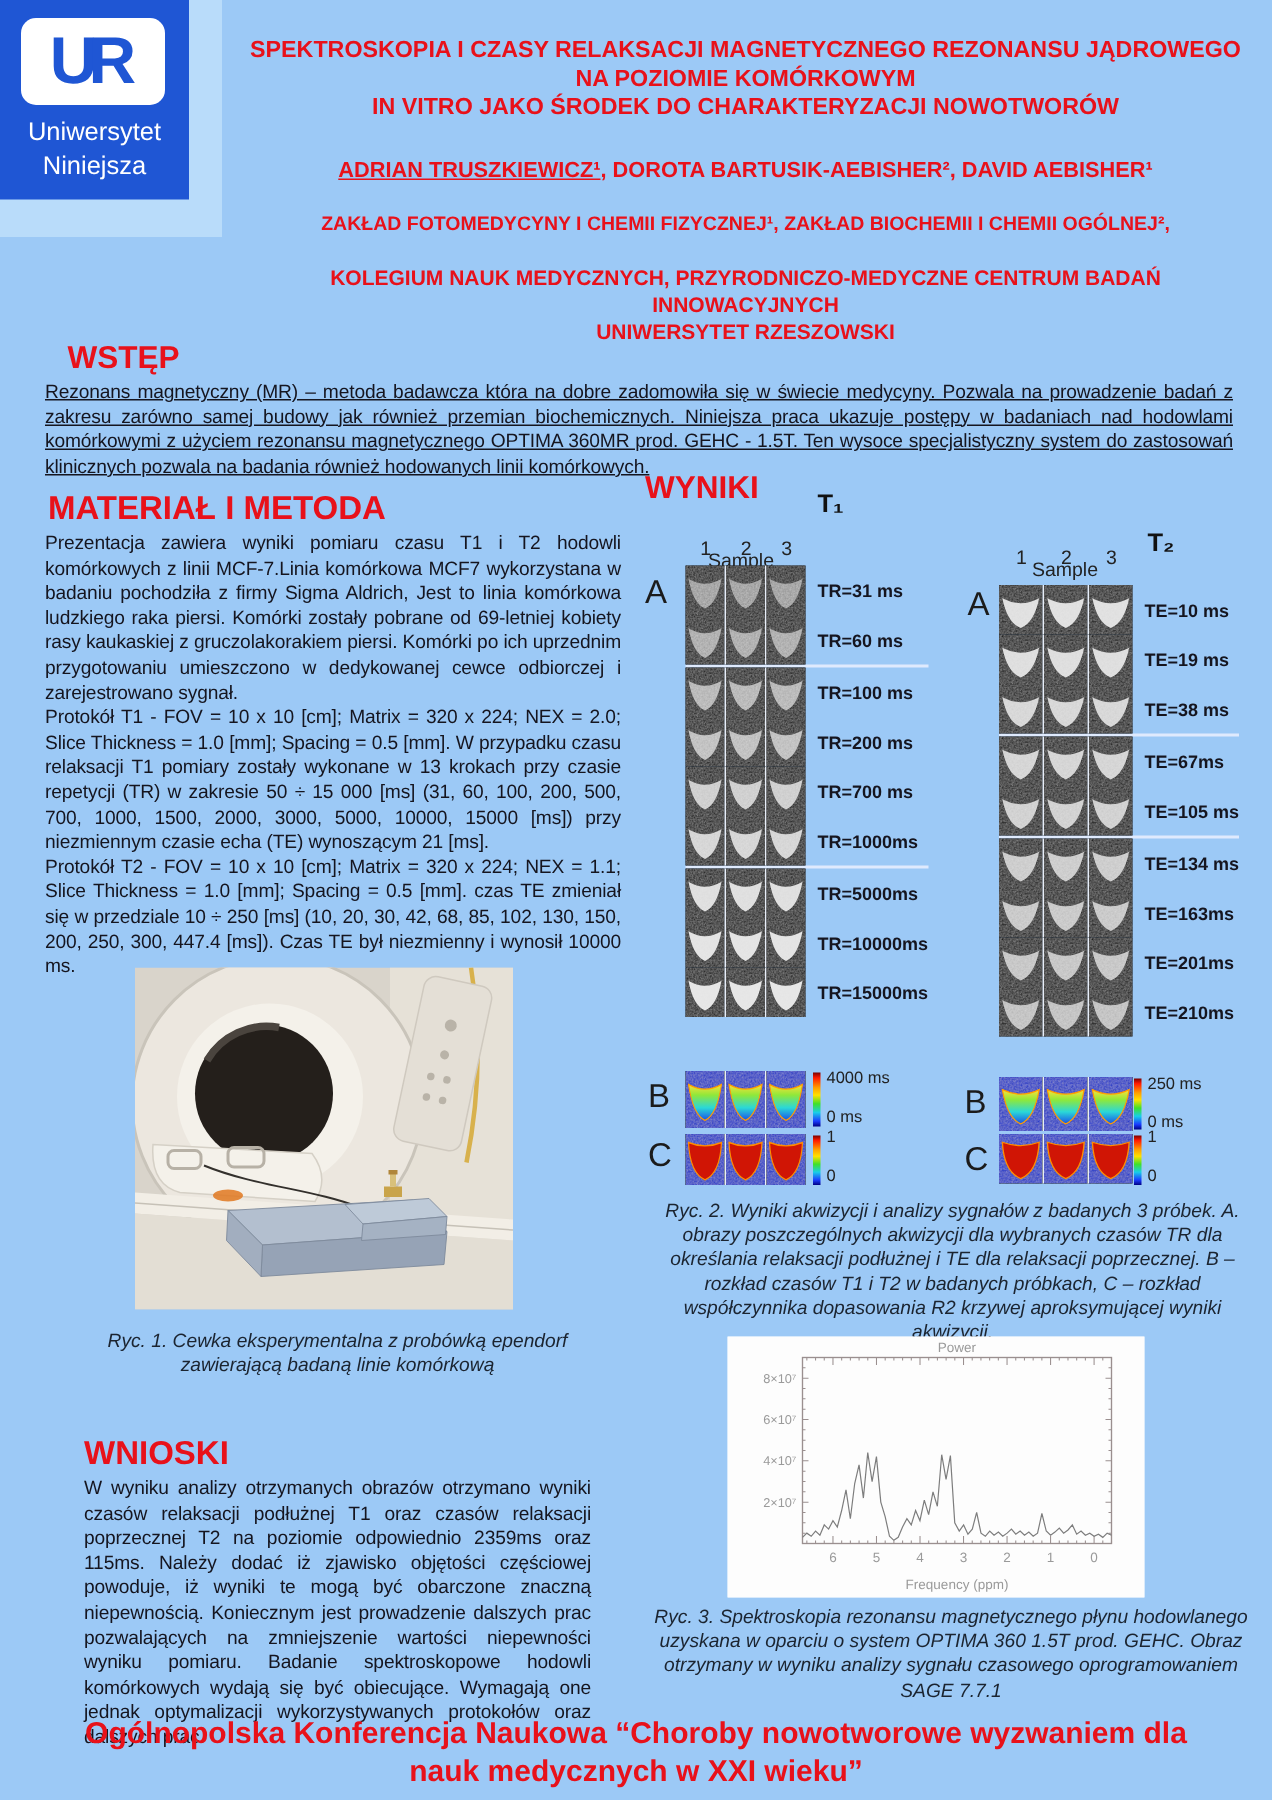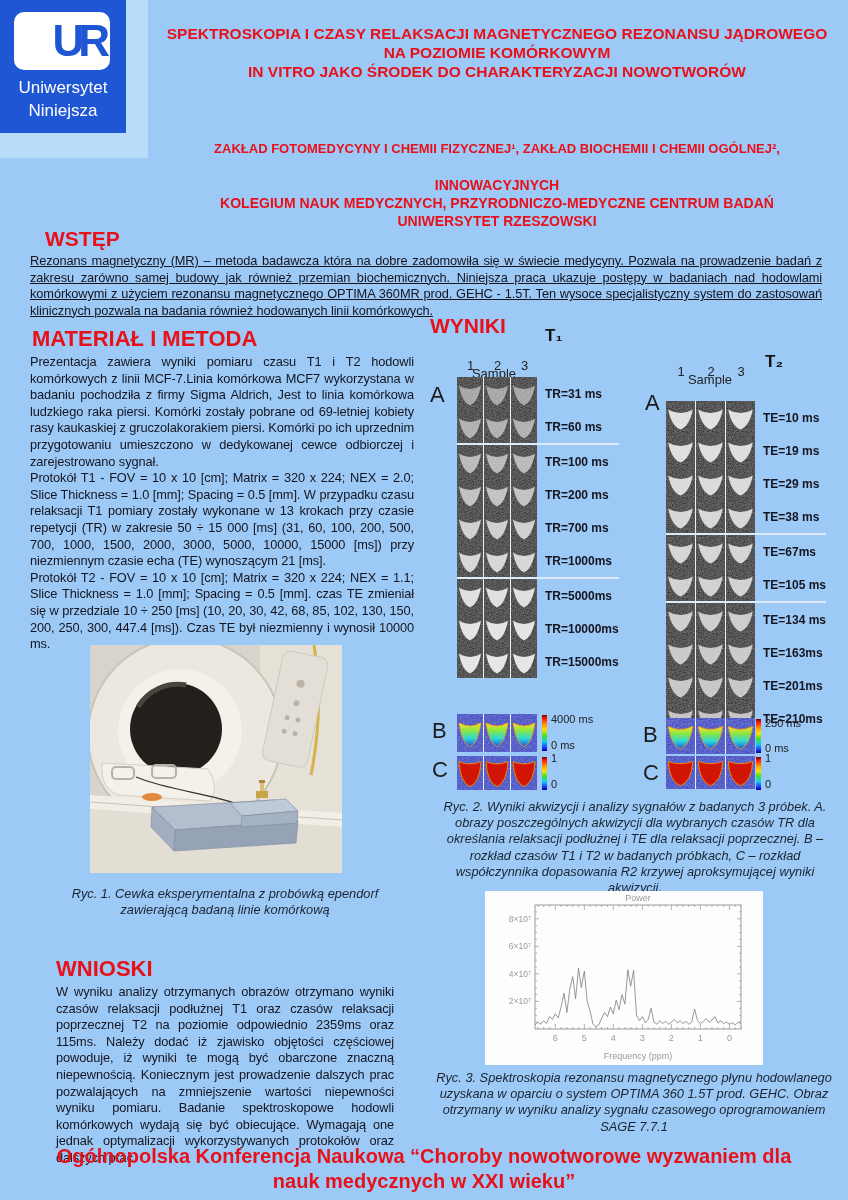--- a/index.html
+++ b/index.html
@@ -3,21 +3,21 @@
 <meta charset="utf-8">
 <style>
   html,body{margin:0;padding:0;}
   body{font-family:"Liberation Sans",sans-serif;}
   #poster{position:relative;width:848px;height:1200px;background:#9cc9f6;overflow:hidden;}
 
   
   .logo-bg{position:absolute;left:0;top:0;width:148px;height:158px;background:#b9dcfa;}
   .logo-box{position:absolute;left:0;top:0;width:126px;height:133px;background:#1f56d4;color:#fff;}
   .logo-mark{position:absolute;left:14px;top:12px;width:96px;height:58px;background:#fff;border-radius:10px;
-             display:flex;align-items:center;justify-content:flex-end;}
+             display:flex;align-items:center;justify-content:center;}
   .logo-mark span{font-size:44px;font-weight:800;color:#1f56d4;letter-spacing:-6px;line-height:1;padding-right:6px;}
   .logo-text{position:absolute;left:0;top:76px;width:126px;text-align:center;font-size:17px;line-height:23px;color:#fff;}
   .title-wrap{position:absolute;left:150px;right:4px;top:24px;text-align:center;color:#e8111a;font-weight:bold;}
   .title-line{font-size:15.5px;line-height:19px;}
   .authors{position:absolute;left:150px;right:4px;top:106px;text-align:center;color:#e8111a;font-weight:bold;font-size:14.5px;}
   .authors .u{text-decoration:underline;}
   .affil{position:absolute;left:150px;right:4px;top:141px;text-align:center;color:#e8111a;font-weight:bold;font-size:13px;}
   .inst{position:absolute;left:150px;right:4px;top:176px;text-align:center;color:#e8111a;font-weight:bold;font-size:14px;line-height:18px;}
 
   
@@ -99,24 +99,27 @@
       <div>Niniejsza</div>
     </div>
   </div>
 
   <div class="title-wrap">
     <div class="title-line">SPEKTROSKOPIA  I CZASY RELAKSACJI MAGNETYCZNEGO  REZONANSU JĄDROWEGO</div>
     <div class="title-line">NA POZIOMIE KOMÓRKOWYM</div>
     <div class="title-line">IN VITRO  JAKO ŚRODEK DO CHARAKTERYZACJI NOWOTWORÓW</div>
   </div>
 
+  <div class="authors">
+    <span class="u">ADRIAN TRUSZKIEWICZ¹</span><span>, DOROTA BARTUSIK-AEBISHER², DAVID AEBISHER¹</span>
+  </div>
   <div class="affil">ZAKŁAD FOTOMEDYCYNY I CHEMII FIZYCZNEJ¹, ZAKŁAD BIOCHEMII I CHEMII OGÓLNEJ²,</div>
   <div class="inst">
+    <div>KOLEGIUM NAUK MEDYCZNYCH, PRZYRODNICZO-MEDYCZNE CENTRUM BADAŃ</div>
     <div>INNOWACYJNYCH</div>
-    <div>KOLEGIUM NAUK MEDYCZNYCH, PRZYRODNICZO-MEDYCZNE CENTRUM BADAŃ</div>
     <div>UNIWERSYTET RZESZOWSKI</div>
   </div>
 
   <div class="sec-head" id="wstep-head">WSTĘP</div>
   <div class="body-text" id="wstep-body">Rezonans magnetyczny (MR) – metoda badawcza która na dobre  zadomowiła się w świecie medycyny. Pozwala na prowadzenie badań z zakresu zarówno samej budowy jak również przemian biochemicznych. Niniejsza praca ukazuje postępy w badaniach nad hodowlami komórkowymi z użyciem rezonansu magnetycznego OPTIMA 360MR prod. GEHC - 1.5T. Ten wysoce specjalistyczny system do zastosowań klinicznych pozwala na badania również hodowanych linii komórkowych.</div>
 
   <div class="sec-head" id="material-head">MATERIAŁ I METODA</div>
   <div class="body-text" id="material-body">
     <p>Prezentacja zawiera wyniki pomiaru czasu T1 i T2 hodowli komórkowych z linii MCF-7.Linia komórkowa MCF7 wykorzystana w badaniu pochodziła z firmy Sigma Aldrich, Jest to linia komórkowa ludzkiego raka piersi. Komórki zostały pobrane od 69-letniej kobiety rasy kaukaskiej z gruczolakorakiem piersi. Komórki po ich uprzednim przygotowaniu umieszczono w dedykowanej cewce odbiorczej i zarejestrowano sygnał.</p>
     <p>Protokół T1 - FOV = 10 x 10 [cm]; Matrix = 320 x 224; NEX = 2.0; Slice Thickness = 1.0 [mm]; Spacing = 0.5 [mm]. W przypadku czasu relaksacji T1 pomiary zostały wykonane w 13 krokach przy czasie repetycji (TR) w zakresie 50 ÷ 15 000 [ms] (31, 60, 100, 200, 500, 700, 1000, 1500, 2000, 3000, 5000, 10000, 15000 [ms]) przy niezmiennym czasie echa (TE) wynoszącym  21 [ms].</p>
@@ -378,21 +381,21 @@
   </div>
 
   <div class="sample-lab" id="t2-sample">Sample</div>
   <div class="tpanel-lab" id="t2-T">T₂</div>
   <div class="colnums" id="t2-nums">
       <span style="width: 30px;">1</span>
       <span style="width: 30px;">2</span>
       <span style="width: 30px;">3</span>
     </div>
   <div class="abc" style="left:645px;top:390px;">A</div>
-  <div class="strip" id="t2-strip" style="left:666px;top:401px;">
+  <div class="strip" id="t2-strip" style="left:666px;top:390px;">
       <div class="mri-row">
         <div class="mri-cell" style="width: 29px; height: 33px;">
           <svg viewBox="0 0 26 30" preserveAspectRatio="none">
             <rect width="26" height="30" fill="#060606" filter="url(#grain)"></rect>
             <path d="M2,8 Q13,14 24,8 Q21,23 13,26 Q5,23 2,8 Z" fill="#ececec" fill-opacity="0.93"></path>
           </svg>
         </div>
         <div class="mri-cell" style="width: 29px; height: 33px;">
           <svg viewBox="0 0 26 30" preserveAspectRatio="none">
             <rect width="26" height="30" fill="#060606" filter="url(#grain)"></rect>
@@ -420,41 +423,20 @@
             <path d="M2,8 Q13,14 24,8 Q21,23 13,26 Q5,23 2,8 Z" fill="#ececec" fill-opacity="0.91"></path>
           </svg>
         </div>
         <div class="mri-cell" style="width: 29px; height: 33px;">
           <svg viewBox="0 0 26 30" preserveAspectRatio="none">
             <rect width="26" height="30" fill="#060606" filter="url(#grain)"></rect>
             <path d="M2,8 Q13,14 24,8 Q21,23 13,26 Q5,23 2,8 Z" fill="#ececec" fill-opacity="0.91"></path>
           </svg>
         </div>
         <span class="mri-row-label">TE=19 ms</span>
-      </div>
-      <div class="mri-row">
-        <div class="mri-cell" style="width: 29px; height: 33px;">
-          <svg viewBox="0 0 26 30" preserveAspectRatio="none">
-            <rect width="26" height="30" fill="#060606" filter="url(#grain)"></rect>
-            <path d="M2,8 Q13,14 24,8 Q21,23 13,26 Q5,23 2,8 Z" fill="#ececec" fill-opacity="0.89"></path>
-          </svg>
-        </div>
-        <div class="mri-cell" style="width: 29px; height: 33px;">
-          <svg viewBox="0 0 26 30" preserveAspectRatio="none">
-            <rect width="26" height="30" fill="#060606" filter="url(#grain)"></rect>
-            <path d="M2,8 Q13,14 24,8 Q21,23 13,26 Q5,23 2,8 Z" fill="#ececec" fill-opacity="0.89"></path>
-          </svg>
-        </div>
-        <div class="mri-cell" style="width: 29px; height: 33px;">
-          <svg viewBox="0 0 26 30" preserveAspectRatio="none">
-            <rect width="26" height="30" fill="#060606" filter="url(#grain)"></rect>
-            <path d="M2,8 Q13,14 24,8 Q21,23 13,26 Q5,23 2,8 Z" fill="#ececec" fill-opacity="0.89"></path>
-          </svg>
-        </div>
-        <span class="mri-row-label">TE=29 ms</span>
       </div>
       <div class="mri-row sep">
         <div class="mri-cell" style="width: 29px; height: 33px;">
           <svg viewBox="0 0 26 30" preserveAspectRatio="none">
             <rect width="26" height="30" fill="#060606" filter="url(#grain)"></rect>
             <path d="M2,8 Q13,14 24,8 Q21,23 13,26 Q5,23 2,8 Z" fill="#ececec" fill-opacity="0.87"></path>
           </svg>
         </div>
         <div class="mri-cell" style="width: 29px; height: 33px;">
           <svg viewBox="0 0 26 30" preserveAspectRatio="none">

